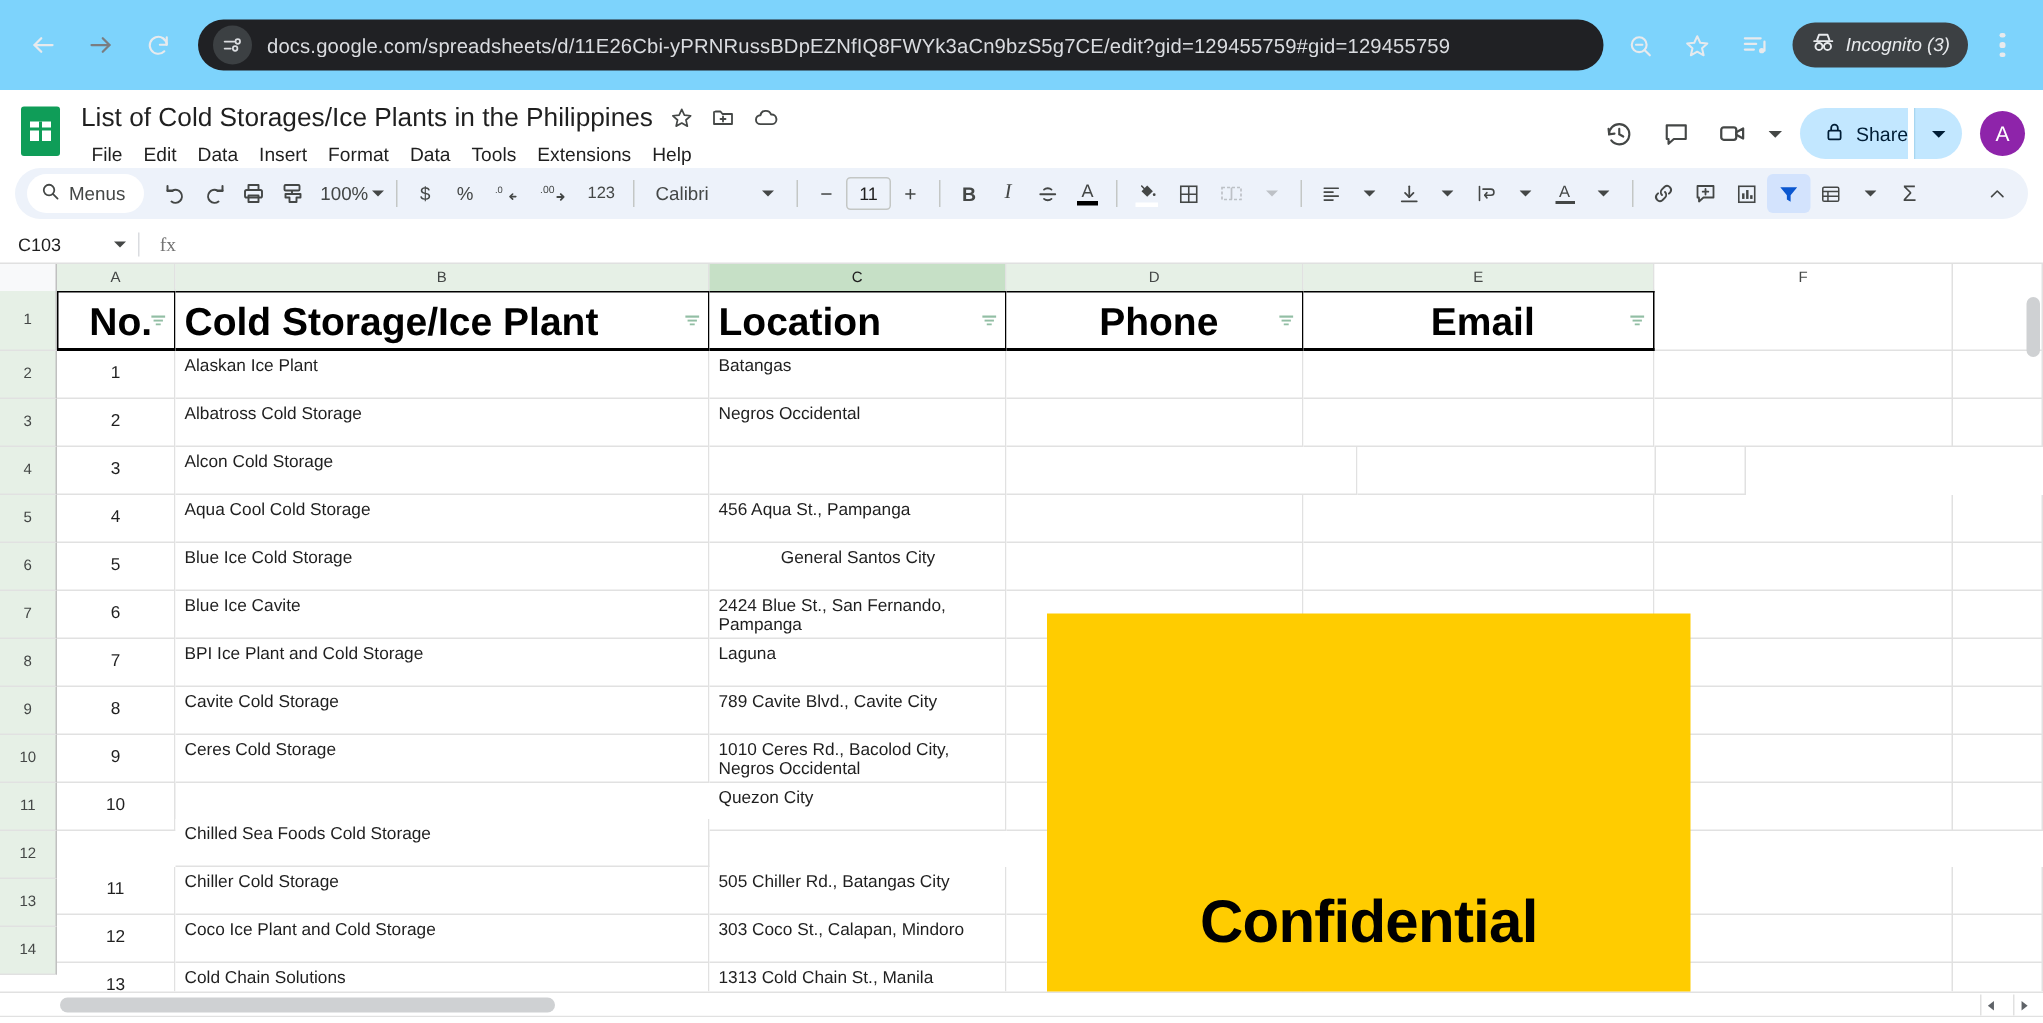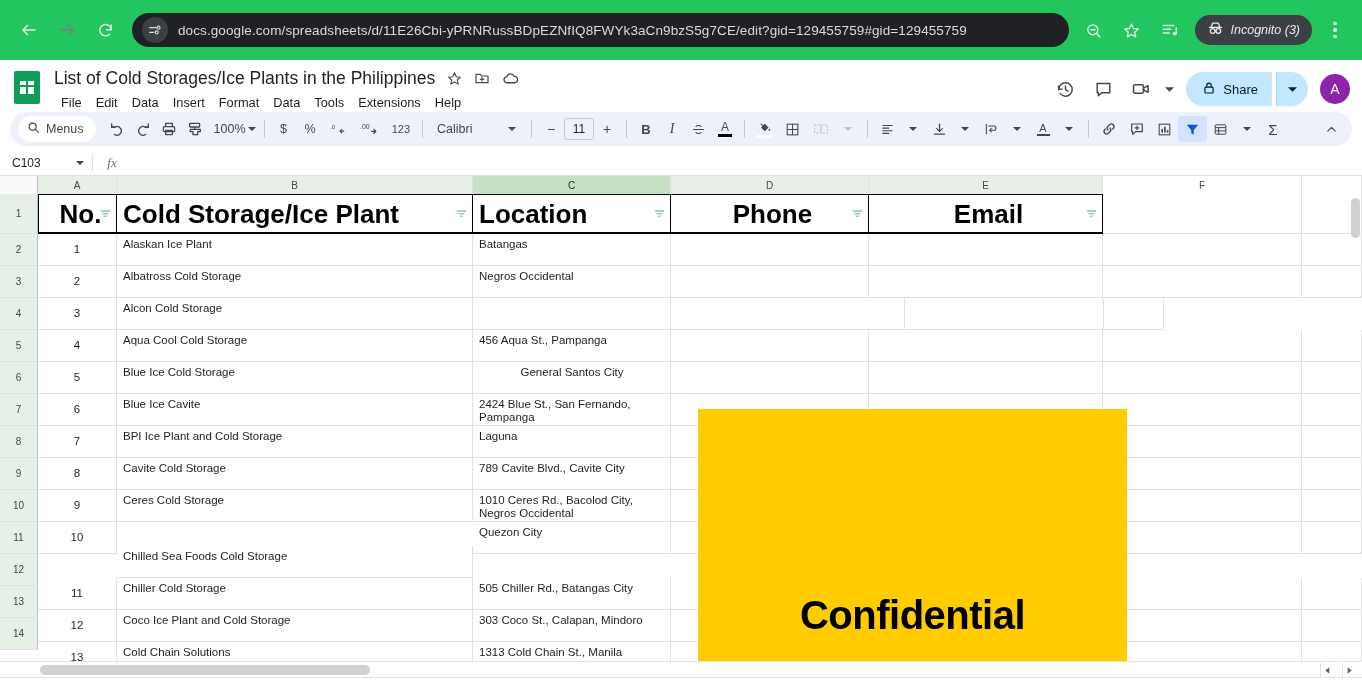--- a/index.html
+++ b/index.html
@@ -7,21 +7,21 @@
     margin: 0; padding: 0;
     width: 1362px; height: 682px;
     overflow: hidden;
     font-family: "Liberation Sans", sans-serif;
     background: #ffffff;
   }
 
   
   #browser-chrome {
     height: 60px;
-    background: #22c55e;
+    background: #7dd3fc;
     display: flex;
     align-items: center;
     padding: 0 10px;
     position: relative;
   }
   .nav-btn {
     width: 32px; height: 32px;
     display: flex; align-items: center; justify-content: center;
     border-radius: 50%;
     color: #e8eaed;
@@ -147,21 +147,21 @@
     display: flex; align-items: center; justify-content: center;
     border-radius: 50%;
     color: #444746;
   }
   #share-btn {
     height: 34px;
     background: #c2e7ff;
     border-radius: 17px 0 0 17px;
     display: flex; align-items: center;
     gap: 7px;
-    padding: 0 14px 0 16px;
+    padding: 0 0 0 16px;
     color: #001d35;
     font-size: 13px;
     margin-left: 6px;
   }
   #share-caret {
     height: 34px; width: 32px;
     background: #c2e7ff;
     border-radius: 0 17px 17px 0;
     display: flex; align-items: center; justify-content: center;
     color: #001d35;
@@ -237,21 +237,21 @@
     border-bottom: 1px solid #e0e0e0;
   }
   #name-box {
     width: 92px; height: 26px;
     display: flex; align-items: center;
     padding-left: 12px;
     font-size: 12px; color: #1f1f1f;
   }
   #name-caret { margin-left: auto; margin-right: 8px; color: #444746; }
   .fb-sep { width: 1px; height: 16px; background: #dadce0; }
-  #fx { width: 38px; text-align: center; color: #737373; font-size: 13px; font-style: italic; font-family: "Liberation Serif", serif; }
+  #fx { width: 38px; text-align: center; color: #737373; font-size: 13px; font-family: "Liberation Serif", serif; }
   #formula-input { flex: 1; height: 26px; font-size: 12px; color: #1f1f1f; display:flex; align-items:center; }
 
   
   #grid-area {
     position: relative;
     height: 485px;
     background: #ffffff;
     overflow: hidden;
   }
   #colhdr {

